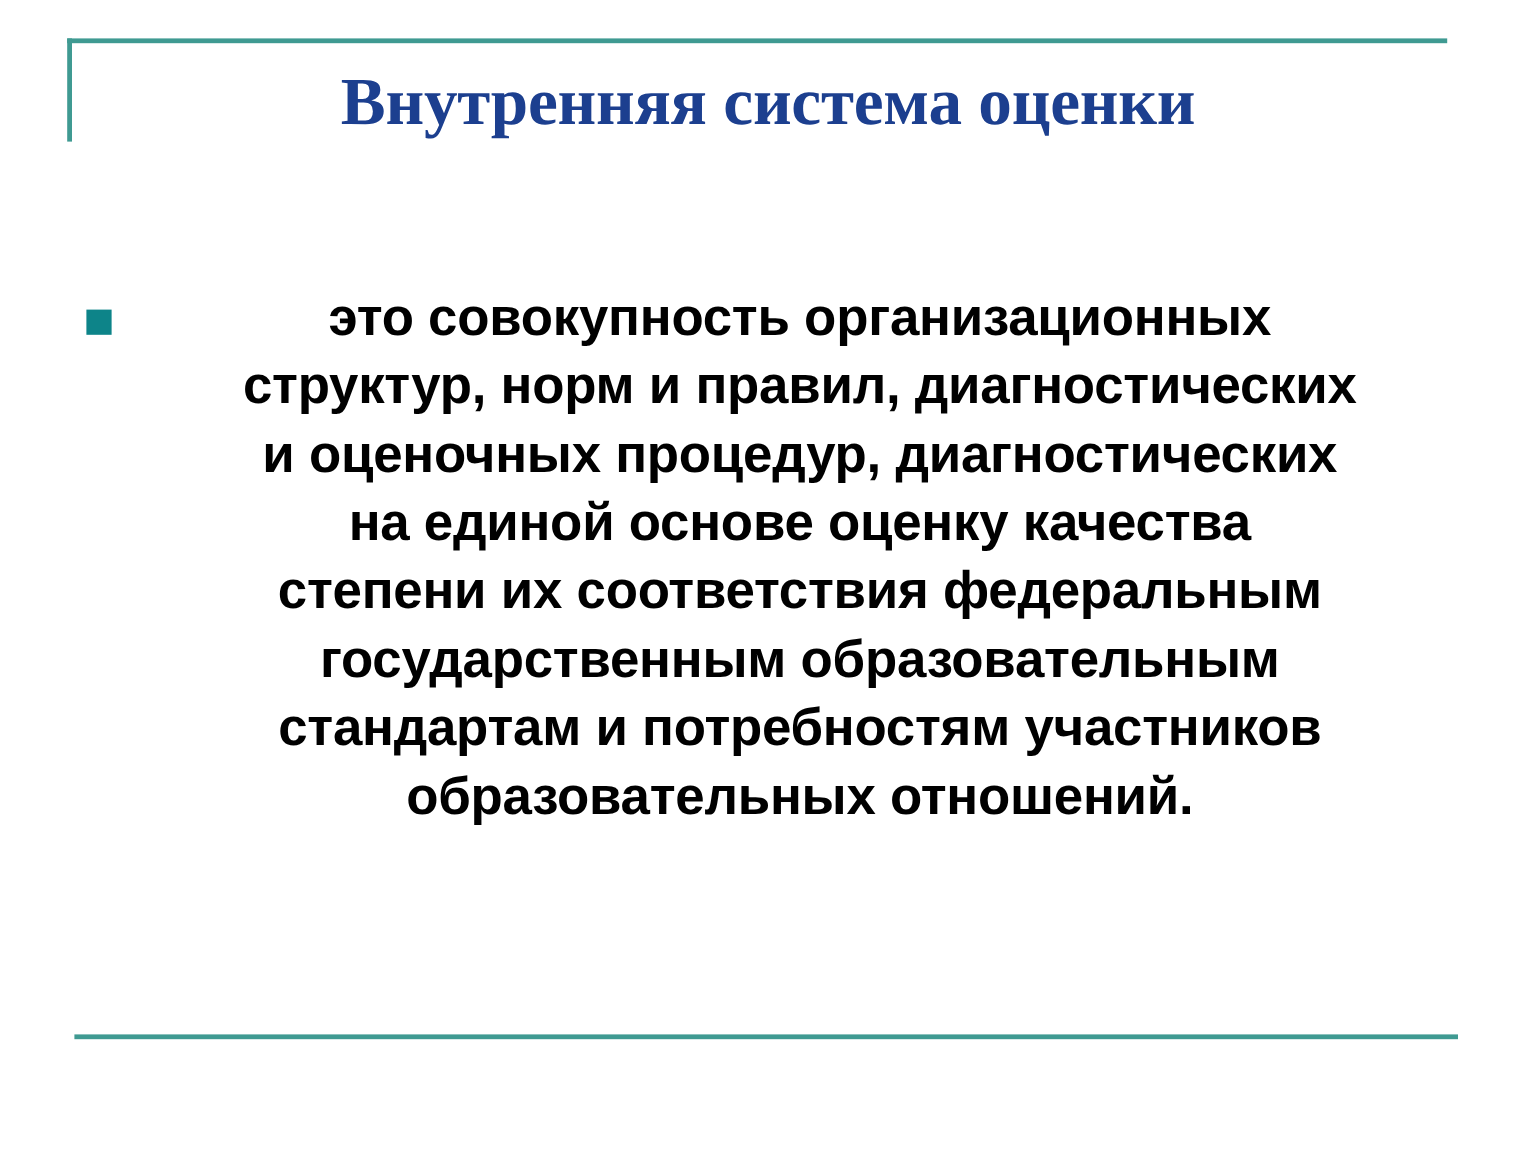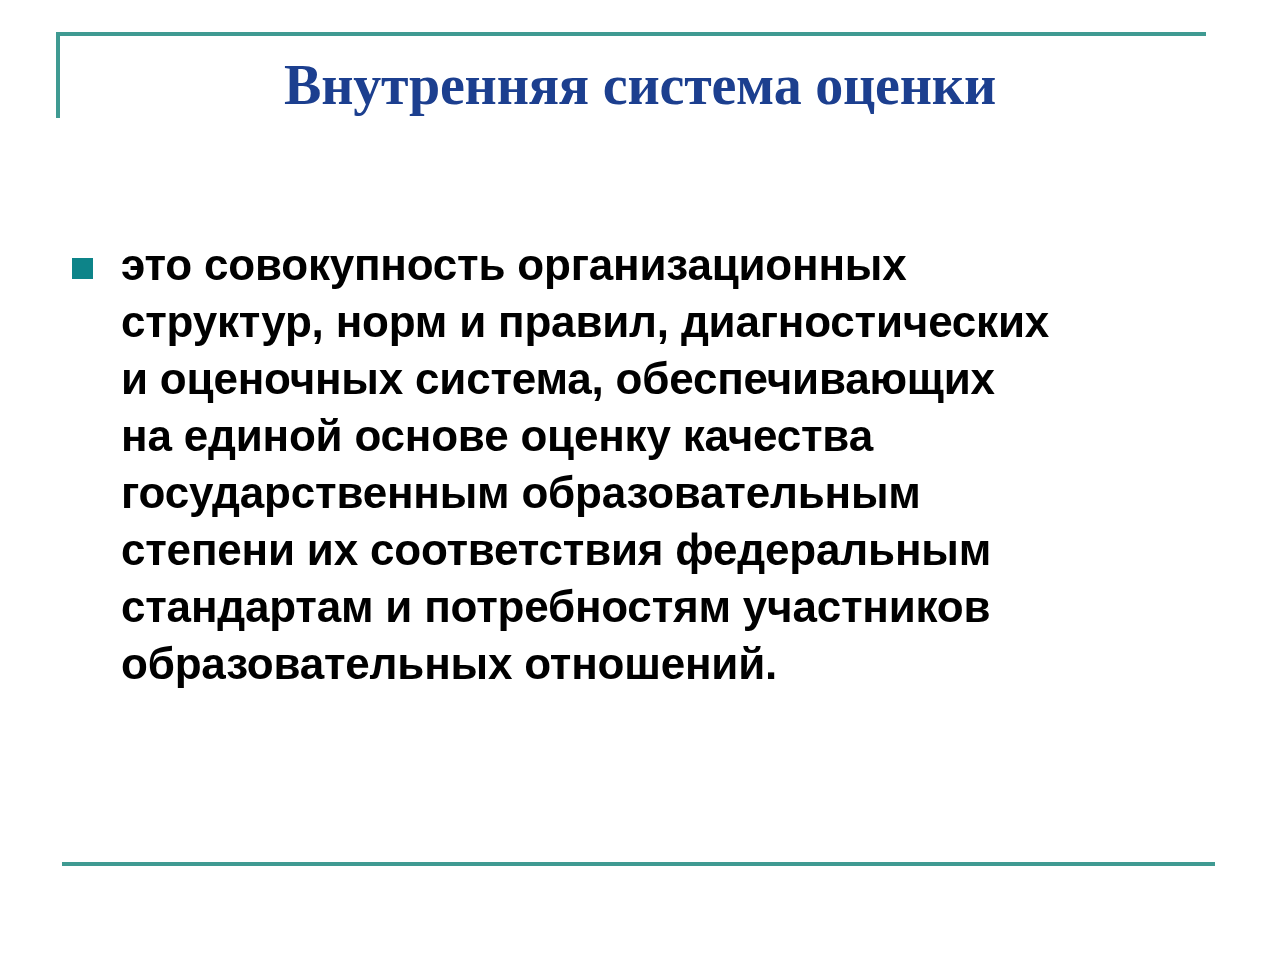--- a/index.html
+++ b/index.html
@@ -84,20 +84,21 @@
     margin-right: 28px;
   }
   .bullet-text {
     flex: 1 1 auto;
     font-family: "Liberation Sans", sans-serif;
     font-weight: bold;
     font-size: 44px;
     line-height: 57px;
     color: #000000;
     letter-spacing: -0.2px;
+    text-align: center;
   }
   .body-line {
     display: block;
     white-space: nowrap;
   }
 </style>
 </head>
 <body>
 
 <div class="slide">
@@ -108,22 +109,22 @@
 
   <div class="title">
     <span class="title-line">Внутренняя система оценки</span>
   </div>
 
   <div class="body-block">
     <div class="bullet-marker"></div>
     <div class="bullet-text">
       <span class="body-line">это совокупность организационных</span>
       <span class="body-line">структур, норм и правил, диагностических</span>
-      <span class="body-line">и оценочных система, обеспечивающих</span>
+      <span class="body-line">и оценочных процедур, диагностических</span>
       <span class="body-line">на единой основе оценку качества</span>
+      <span class="body-line">степени их соответствия федеральным</span>
       <span class="body-line">государственным образовательным</span>
-      <span class="body-line">степени их соответствия федеральным</span>
       <span class="body-line">стандартам и потребностям участников</span>
       <span class="body-line">образовательных отношений.</span>
     </div>
   </div>
 
 </div>
 
 </body></html>

